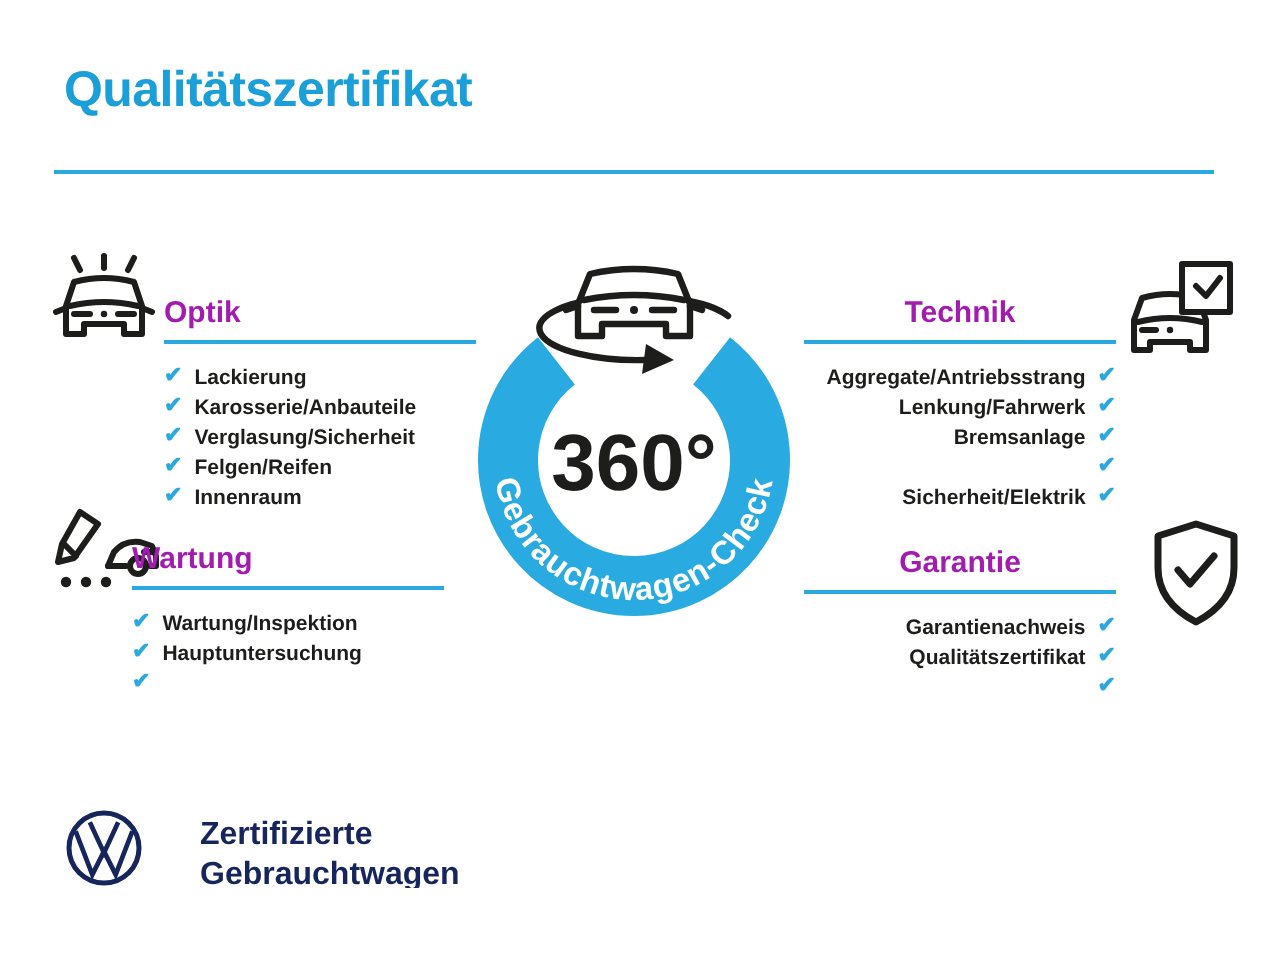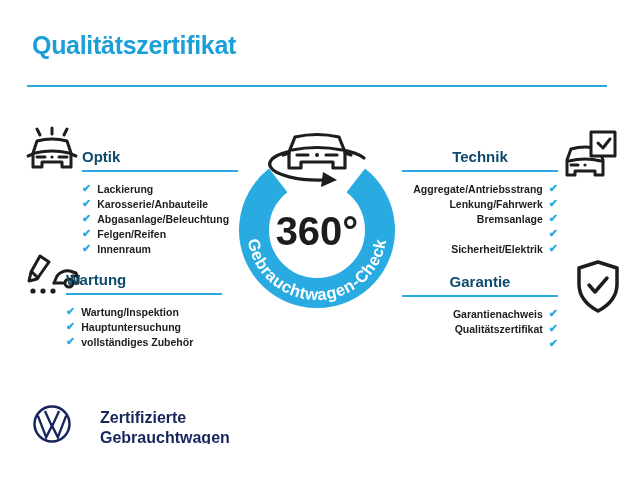--- a/index.html
+++ b/index.html
@@ -9,21 +9,21 @@
     font-family:"Liberation Sans", sans-serif; overflow:hidden;
   }
   .title {
     position:absolute; left:32px; top:31px;
     font-size:25px; font-weight:bold; color:#1b9fd8; letter-spacing:-0.3px;
   }
   .top-rule {
     position:absolute; left:27px; top:85px; width:580px; height:2px; background:#2aa9e0;
   }
   .section { position:absolute; width:156px; }
-  .section-title { font-size:15px; font-weight:bold; color:#0c4a6e; line-height:19px; }
+  .section-title { font-size:15px; font-weight:bold; color:#a21caf; line-height:19px; }
   .section-rule { height:2px; background:#2aa9e0; margin-top:4px; margin-bottom:9px; }
   .sec-left  { text-align:left; }
   .sec-right { text-align:center; }
   .item {
     display:flex; align-items:center; gap:6px; height:15px;
     font-size:10.5px; font-weight:bold; color:#1d1d1b; white-space:nowrap;
   }
   .sec-right .item { justify-content:flex-end; }
   .check { color:#2aa9e0; font-size:11px; line-height:11px; }
   #optik    { left:82px;  top:147px; }
@@ -137,21 +137,21 @@
     <div class="item">
         <span class="check">✔</span>
         <span>Lackierung</span>
       </div>
     <div class="item">
         <span class="check">✔</span>
         <span>Karosserie/Anbauteile</span>
       </div>
     <div class="item">
         <span class="check">✔</span>
-        <span>Abgasanlage/Beleuchtung</span>
+        <span>Verglasung/Sicherheit</span>
       </div>
     <div class="item">
         <span class="check">✔</span>
         <span>Felgen/Reifen</span>
       </div>
     <div class="item">
         <span class="check">✔</span>
         <span>Innenraum</span>
       </div>
   </div>
@@ -186,21 +186,20 @@
     <div class="item">
         <span class="check">✔</span>
         <span>Wartung/Inspektion</span>
       </div>
     <div class="item">
         <span class="check">✔</span>
         <span>Hauptuntersuchung</span>
       </div>
     <div class="item">
         <span class="check">✔</span>
-        <span>vollständiges Zubehör</span>
       </div>
   </div>
 
   <div class="section sec-right" id="garantie">
     <div class="section-title">Garantie</div>
     <div class="section-rule"></div>
     <div class="item">
         <span>Garantienachweis</span>
         <span class="check">✔</span>
       </div>

